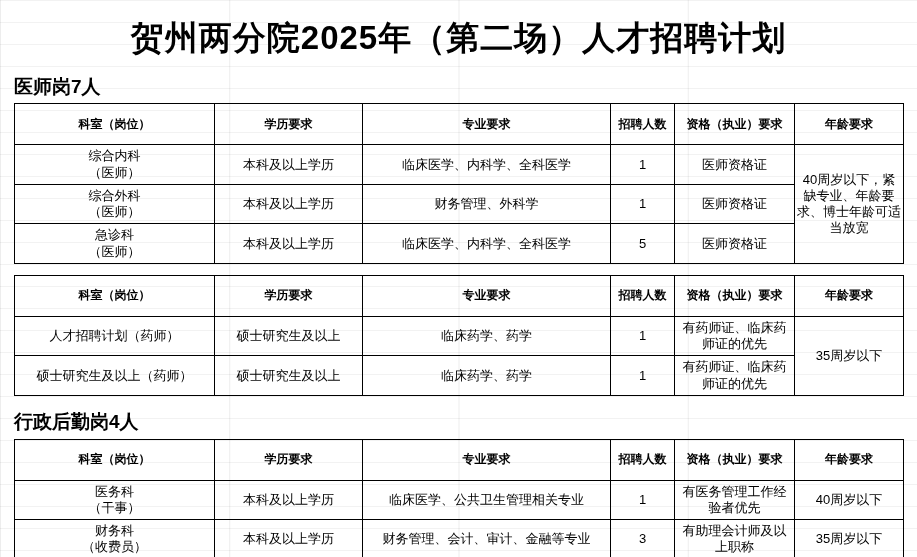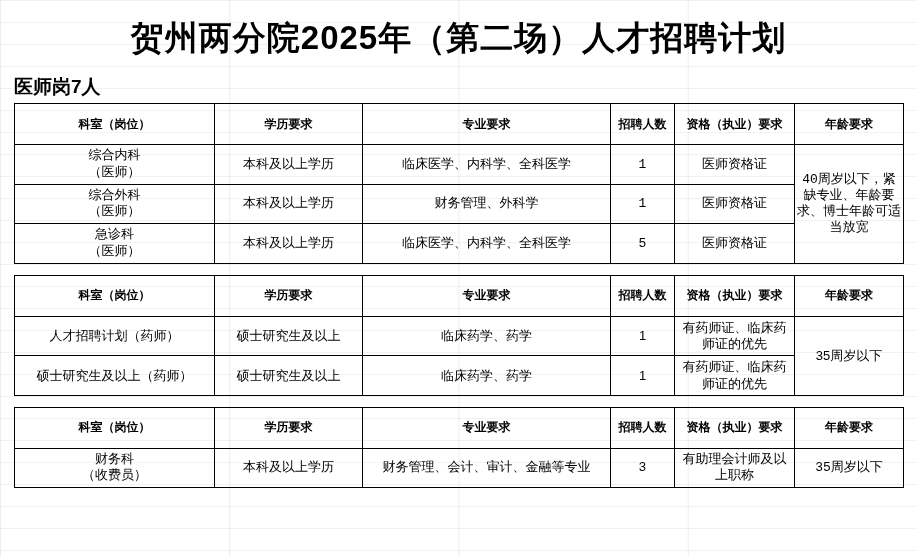--- a/index.html
+++ b/index.html
@@ -78,21 +78,21 @@
   }
   td.dept {
     line-height: 1.3;
   }
   .col-dept   { width: 200px; }
   .col-edu    { width: 148px; }
   .col-major  { width: 248px; }
   .col-num    { width: 64px; }
   .col-cert   { width: 120px; }
   .col-age    { width: 109px; }
-  .row-h-med  { height: 33px; font-family: Liberation Mono, monospace; }
+  .row-h-med  { height: 33px; }
   .row-h-tall { height: 38px; }
   .gap { height: 11px; }
   .age-small { font-size: 12.5px; line-height: 1.35; }
   .cert-small { font-size: 12.5px; line-height: 1.3; }
 </style>
 </head>
 <body>
 
 <div class="bg-grid"></div>
 <div class="bg-grid-h"></div>
@@ -182,20 +182,21 @@
         <td>硕士研究生及以上</td>
         <td>临床药学、药学</td>
         <td>1</td>
         <td class="cert-small">有药师证、临床药师证的优先</td>
       </tr>
     </tbody>
   </table>
 
   <div class="gap"></div>
 
+  <div class="section-title">行政后勤岗4人</div>
   <table class="plan">
     <colgroup>
       <col class="col-dept">
         <col class="col-edu">
         <col class="col-major">
       <col class="col-num">
         <col class="col-cert">
         <col class="col-age">
     </colgroup>
     <thead>
@@ -203,20 +204,28 @@
         <th>科室（岗位）</th>
         <th>学历要求</th>
         <th>专业要求</th>
         <th>招聘人数</th>
         <th>资格（执业）要求</th>
         <th>年龄要求</th>
       </tr>
     </thead>
     <tbody>
       <tr class="row-h-med">
+        <td class="dept">医务科<br>（干事）</td>
+        <td>本科及以上学历</td>
+        <td>临床医学、公共卫生管理相关专业</td>
+        <td>1</td>
+        <td class="cert-small">有医务管理工作经验者优先</td>
+        <td>40周岁以下</td>
+      </tr>
+      <tr class="row-h-med">
         <td class="dept">财务科<br>（收费员）</td>
         <td>本科及以上学历</td>
         <td>财务管理、会计、审计、金融等专业</td>
         <td>3</td>
         <td class="cert-small">有助理会计师及以上职称</td>
         <td>35周岁以下</td>
       </tr>
     </tbody>
   </table>
 

